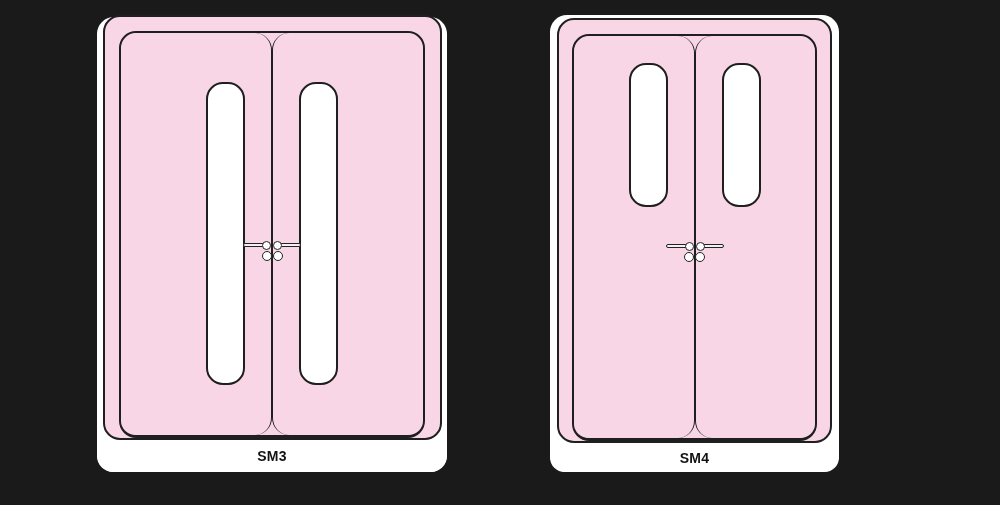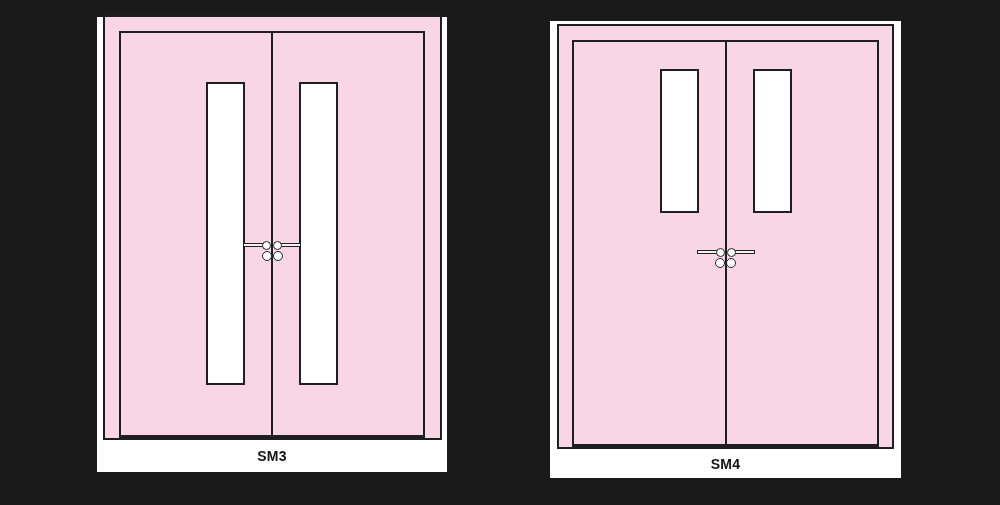--- a/index.html
+++ b/index.html
@@ -1,30 +1,30 @@
 <!DOCTYPE html>
 <html style="--canvas-bg: #1b1a1a; --panel: #f8d6e5; --outline: #1f1f1f; --surround: #ffffff; --glass: #ffffff;"><head>
 <meta charset="utf-8">
 <style>
   html, body { margin: 0; padding: 0; }
-  * { box-sizing: border-box; }
+  * { box-sizing: border-box; border-radius: 17px; }
   body {
     font-family: "Liberation Sans", sans-serif;
     background: var(--canvas-bg, #1b1a1a);
   }
   .canvas {
     position: relative;
     width: 1000px;
     height: 505px;
     background: var(--canvas-bg, #1b1a1a);
     overflow: hidden;
   }
   figure.door-figure { margin: 0; position: absolute; }
   .door-figure.sm3 { left: 97px;  top: 15px; width: 350px; height: 457px; }
-  .door-figure.sm4 { left: 550px; top: 21px; width: 351px; height: 457px; text-align: right; }
+  .door-figure.sm4 { left: 550px; top: 15px; width: 289px; height: 457px; text-align: right; }
 
   
   .wall { position: absolute; background: var(--surround, #ffffff); }
   .sm3 .wall { left: 0; right: 0; top: 2px; bottom: 0; }
   .sm4 .wall { left: 0; right: 0; top: 0;   bottom: 0; }
 
   
   .frame {
     position: absolute;
     background: var(--panel, #f8d6e5);

